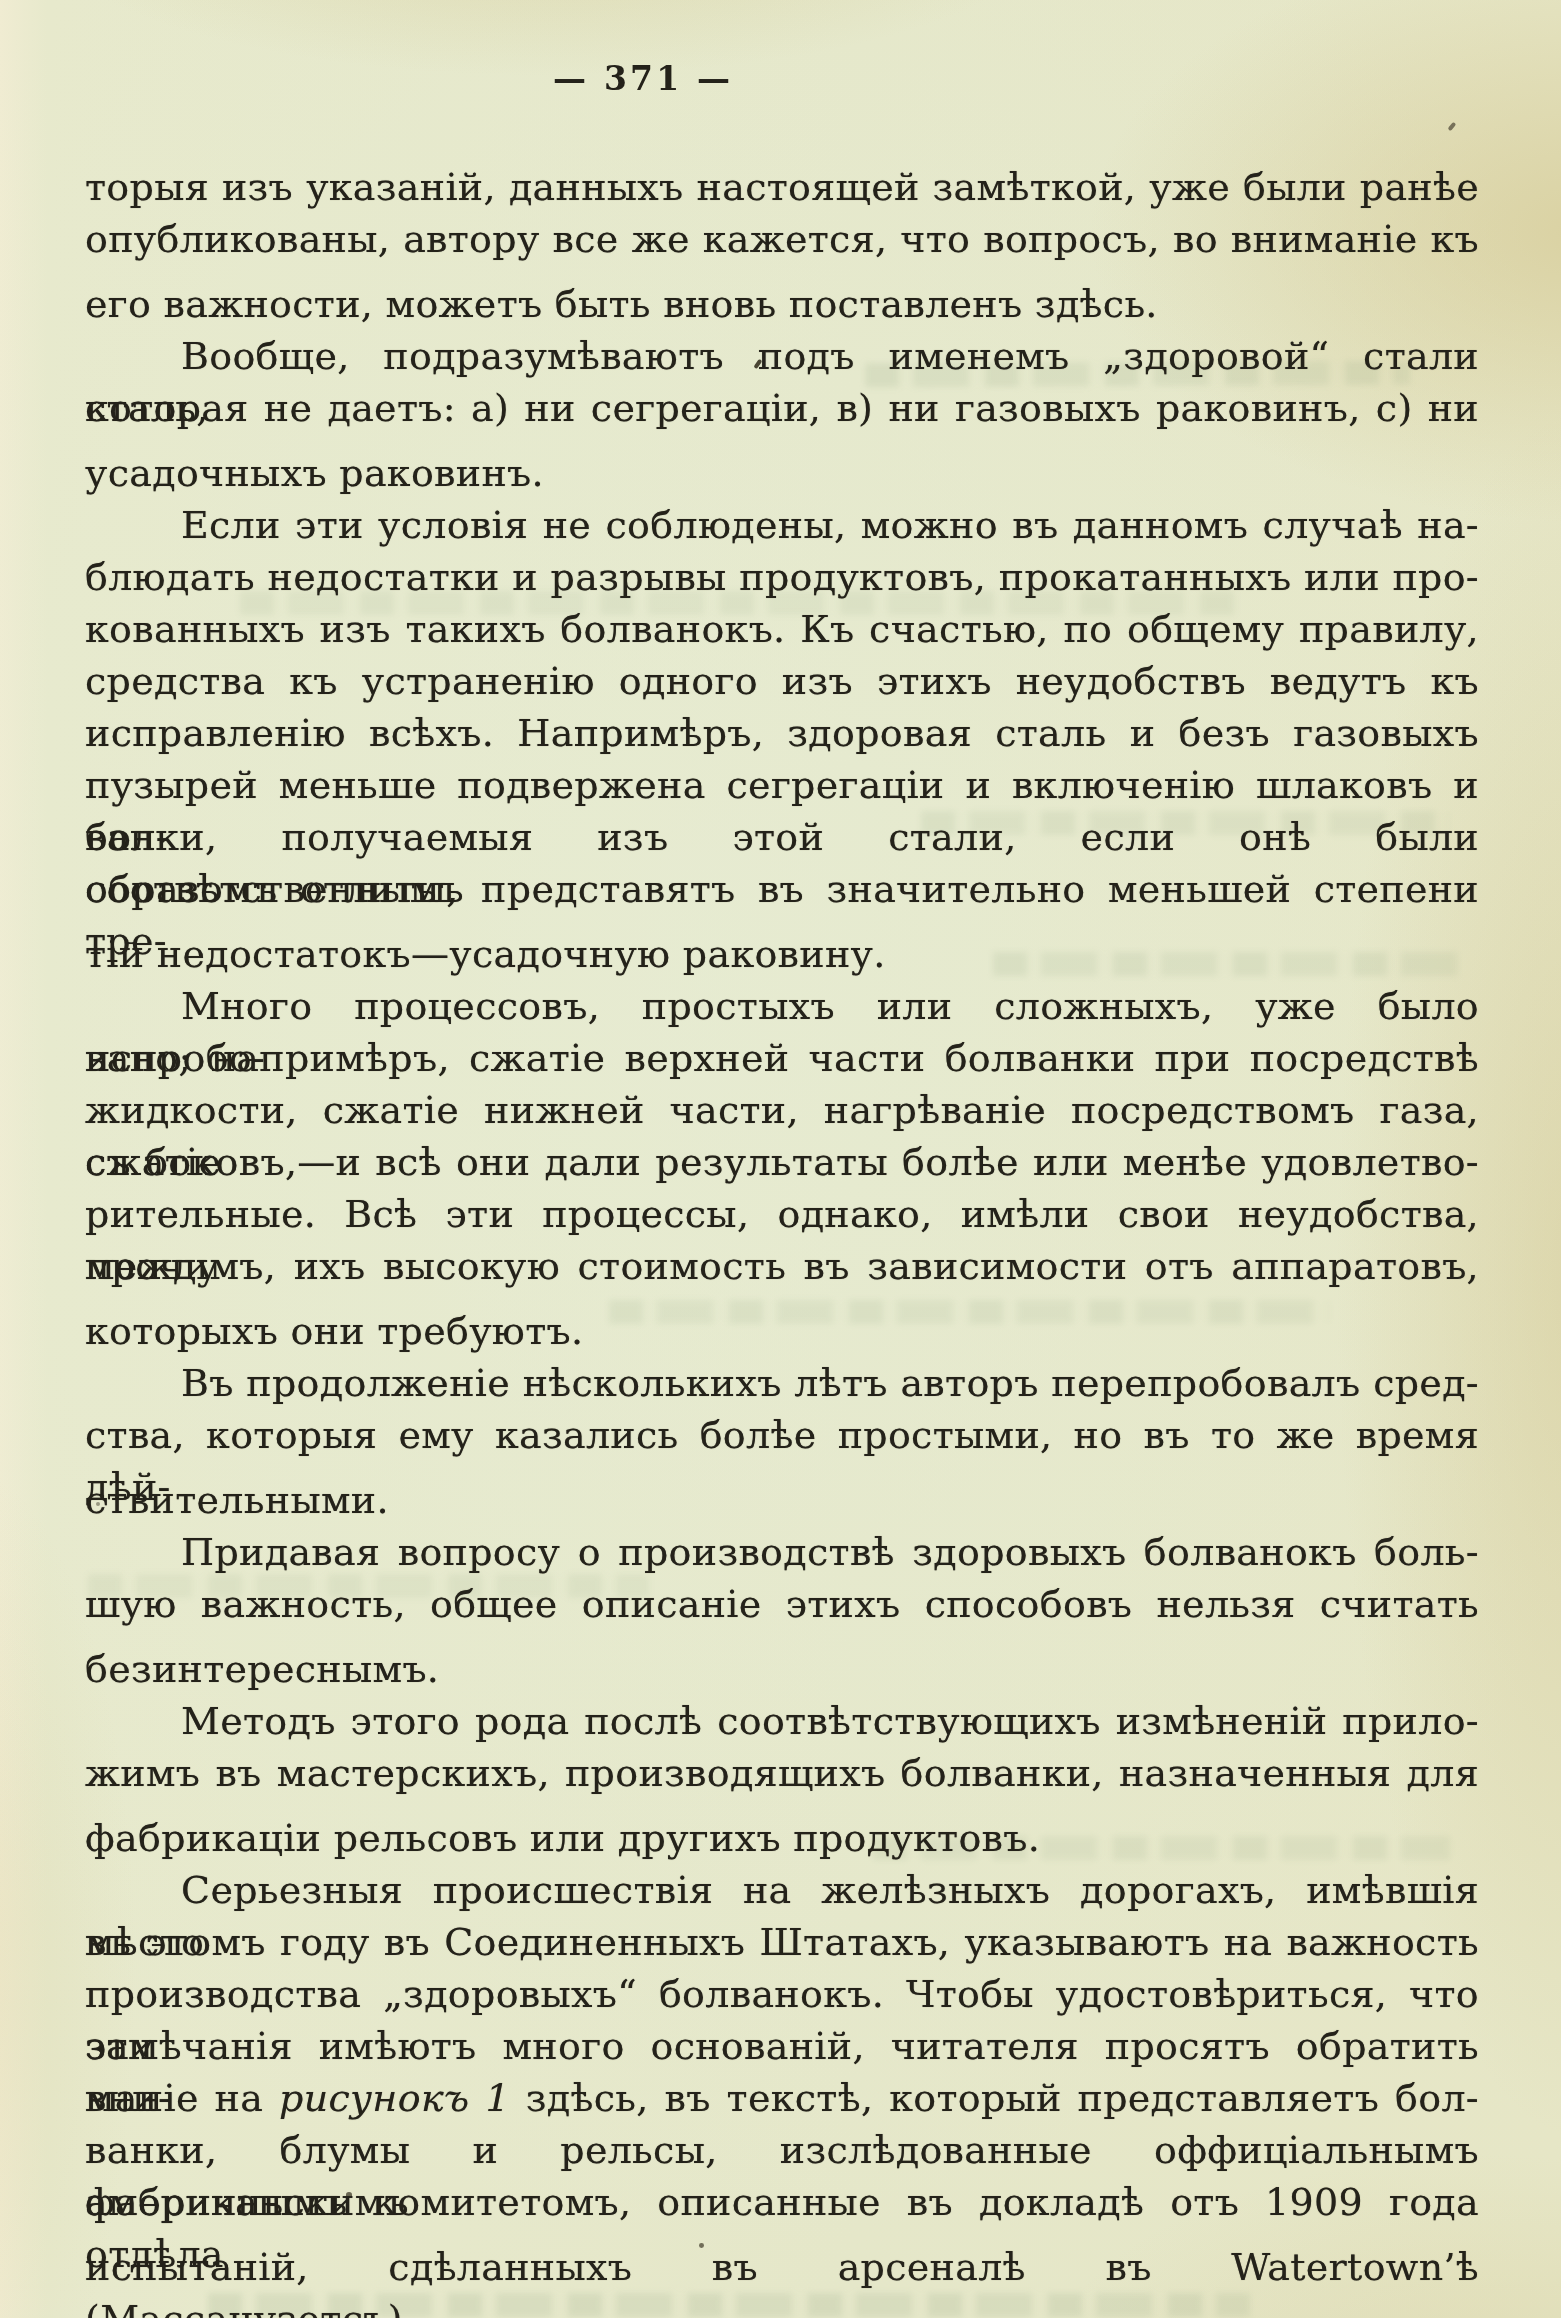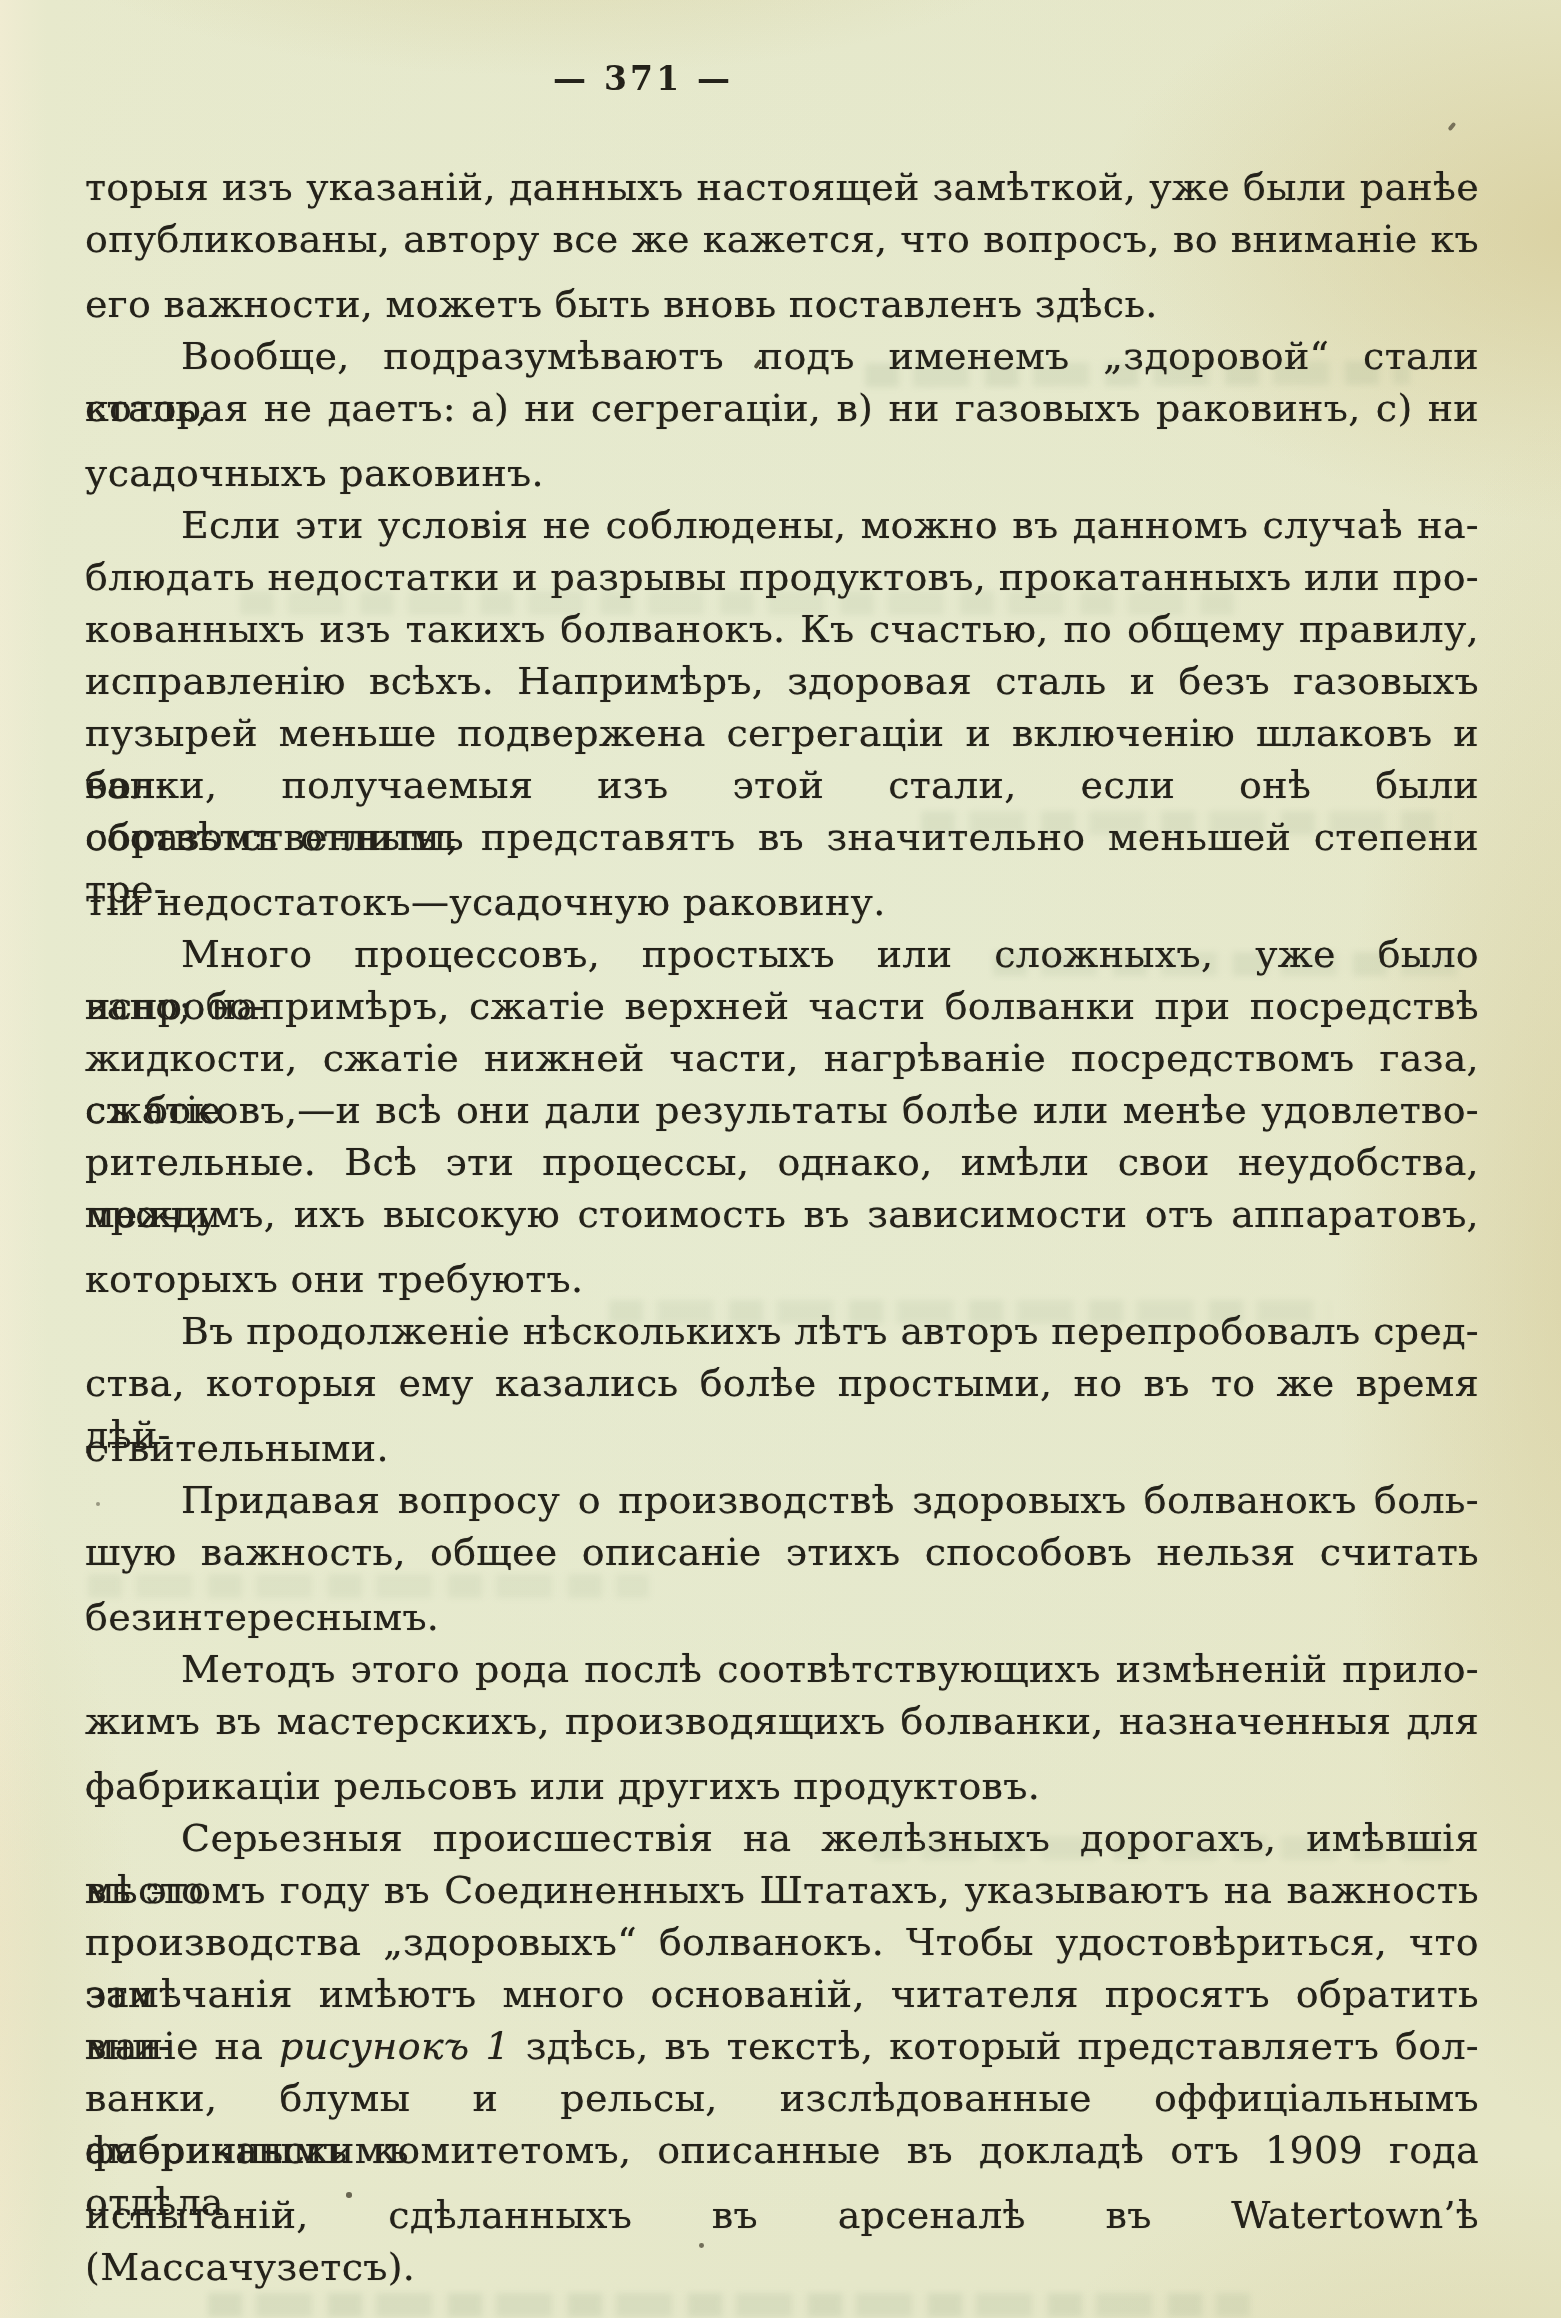--- a/index.html
+++ b/index.html
@@ -91,20 +91,21 @@
   <div class="body-text">
       <div class="line">торыя изъ указаній, данныхъ настоящей замѣткой, уже были ранѣе</div>
       <div class="line">опубликованы, автору все же кажется, что вопросъ, во вниманіе къ</div>
       <div class="line last">его важности, можетъ быть вновь поставленъ здѣсь.</div>
       <div class="line indent">Вообще, подразумѣваютъ подъ именемъ „здоровой“ стали сталь,</div>
       <div class="line">которая не даетъ: а) ни сегрегаціи, в) ни газовыхъ раковинъ, с) ни</div>
       <div class="line last">усадочныхъ раковинъ.</div>
       <div class="line indent">Если эти условія не соблюдены, можно въ данномъ случаѣ на-</div>
       <div class="line">блюдать недостатки и разрывы продуктовъ, прокатанныхъ или про-</div>
       <div class="line">кованныхъ изъ такихъ болванокъ. Къ счастью, по общему правилу,</div>
+      <div class="line">средства къ устраненію одного изъ этихъ неудобствъ ведутъ къ</div>
       <div class="line">исправленію всѣхъ. Напримѣръ, здоровая сталь и безъ газовыхъ</div>
       <div class="line">пузырей меньше подвержена сегрегаціи и включенію шлаковъ и бол-</div>
       <div class="line">ванки, получаемыя изъ этой стали, если онѣ были соотвѣтственнымъ</div>
       <div class="line">образомъ отлиты, представятъ въ значительно меньшей степени тре-</div>
       <div class="line last">тій недостатокъ—усадочную раковину.</div>
       <div class="line indent">Много процессовъ, простыхъ или сложныхъ, уже было испробо-</div>
       <div class="line">вано; напримѣръ, сжатіе верхней части болванки при посредствѣ</div>
       <div class="line">жидкости, сжатіе нижней части, нагрѣваніе посредствомъ газа, сжатіе</div>
       <div class="line">съ боковъ,—и всѣ они дали результаты болѣе или менѣе удовлетво-</div>
       <div class="line">рительные. Всѣ эти процессы, однако, имѣли свои неудобства, между</div>

